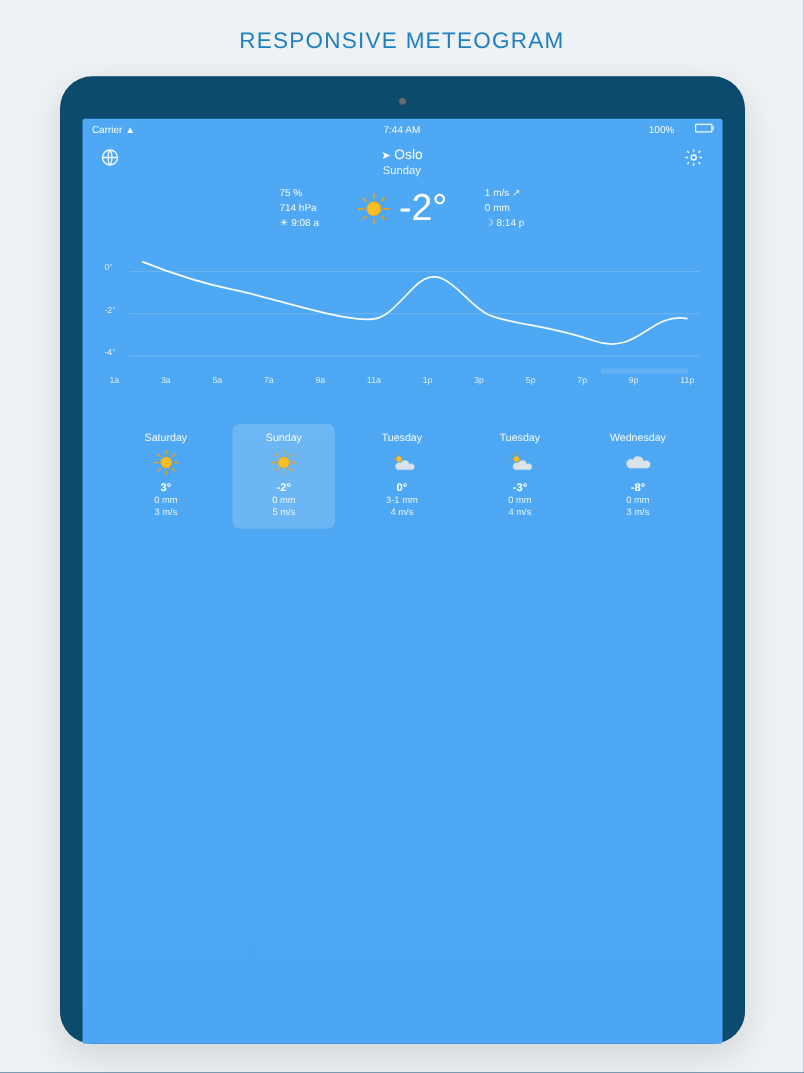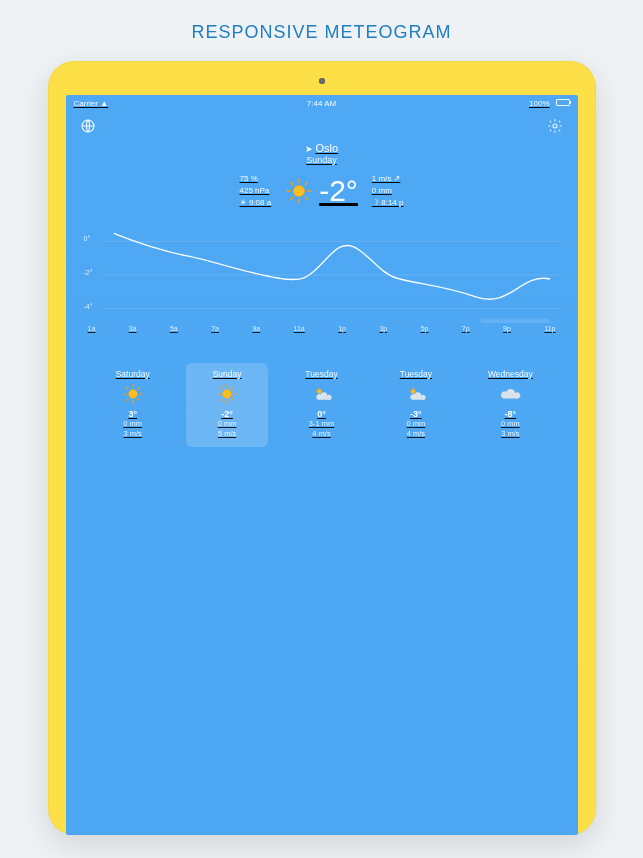--- a/index.html
+++ b/index.html
@@ -14,26 +14,25 @@
     text-align: center;
     color: #1f7fc1;
     font-weight: 300;
     letter-spacing: 1px;
     font-size: 18px;
     padding: 22px 0 18px;
   }
   .tablet-bezel {
     width: 548px;
     margin: 0 auto;
-    background: #fde047;
+    background: #0c4a6e;
     border-radius: 26px;
     padding: 34px 18px 0;
     box-shadow: 0 10px 30px rgba(0,0,0,0.12), inset 0 0 0 1px rgba(0,0,0,0.04);
     position: relative;
-    text-decoration: underline;
   }
   .camera-dot {
     position: absolute; top: 17px; left: 50%; transform: translateX(-50%);
     width: 6px; height: 6px; background:#6a6e73; border-radius:50%;
     box-shadow: inset 0 0 1px #222;
   }
   .screen {
     background: #4aa4f2;
     background: linear-gradient(#4ea8f3, #4da6f2);
     color: #fff;
@@ -42,37 +41,37 @@
     border-radius: 2px;
     position: relative;
     overflow: hidden;
     font-size: 9px;
   }
   .statusbar {
     display:flex; justify-content:space-between; align-items:center;
     padding: 4px 8px; font-size:8px; opacity:0.95;
   }
   .statusbar .sb-center { position:absolute; left:50%; transform:translateX(-50%); }
-  .statusbar .sb-right { display:flex; gap:6px; }
+  .statusbar .sb-right { display:flex; gap:16px; }
   .battery-icon { display:inline-block; width:14px; height:7px; border:1px solid #fff; border-radius:1px; position:relative; }
   .battery-icon::after { content:""; position:absolute; right:-2px; top:1px; width:1px; height:3px; background:#fff; }
   .battery-icon .fill { background:#fff; height:100%; width:100%; }
 
   .topbar {
     display:flex; justify-content:space-between; align-items:flex-start;
     padding: 6px 14px 0;
   }
   .icon-btn { width:16px; height:16px; opacity:0.95; }
   .city-block { text-align:center; }
-  .city-line { font-size:11px;margin-top:24px; }
+  .city-line { font-size:11px; }
   .loc-arrow { display:inline-block; transform: rotate(0deg); margin-right:3px; font-size:9px; }
   .day-sub { font-size:9px; opacity:0.9; margin-top:1px; }
 
   .hero {
-    display:flex; justify-content:center; gap:14px; margin-top:8px;
+    display:flex; justify-content:center; gap:30px; margin-top:8px;
     align-items:center;
   }
   .hero-col { font-size:8px; line-height:1.5; opacity:0.95; }
   .hero-temp { display:flex; align-items:center; gap:6px; }
   .hero-temp .temp-val { font-size:30px; font-weight:300; }
   .sun-big { width:28px; height:28px; }
 
   .chart-wrap { margin: 14px 18px 4px; position:relative; height:130px; }
   .chart-wrap svg { width:100%; height:100px; }
   .y-label { position:absolute; left:0; font-size:7px; opacity:0.8; }
@@ -138,21 +137,21 @@
         <svg viewBox="0 0 24 24" fill="none" stroke="#fff" stroke-width="1.6">
           <circle cx="12" cy="12" r="3"></circle>
           <path d="M12 2v3M12 19v3M4.2 4.2l2.1 2.1M17.7 17.7l2.1 2.1M2 12h3M19 12h3M4.2 19.8l2.1-2.1M17.7 6.3l2.1-2.1"></path>
         </svg>
       </span>
     </div>
 
     <div class="hero">
       <div class="hero-col">
         <div>75 %</div>
-        <div>425 hPa</div>
+        <div>714 hPa</div>
         <div>☀ 9:08 a</div>
       </div>
       <div class="hero-temp">
         <svg class="sun-big sun-svg" viewBox="0 0 40 40">
           <circle class="core" cx="20" cy="20" r="8"></circle>
           <line x1="20" y1="3" x2="20" y2="8"></line>
             <line x1="20" y1="32" x2="20" y2="37"></line>
           <line x1="3" y1="20" x2="8" y2="20"></line>
             <line x1="32" y1="20" x2="37" y2="20"></line>
           <line x1="8" y1="8" x2="11" y2="11"></line>

